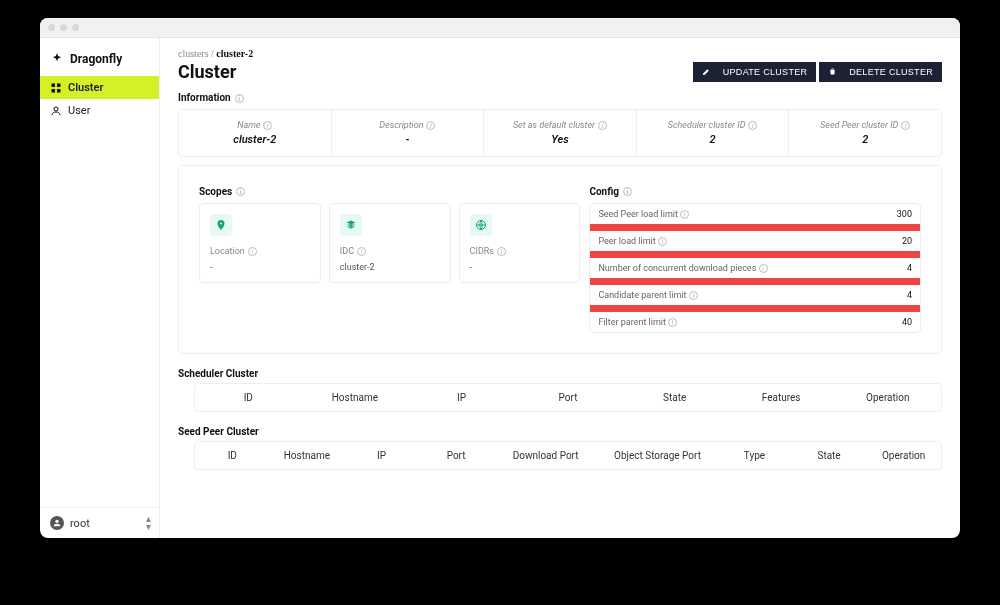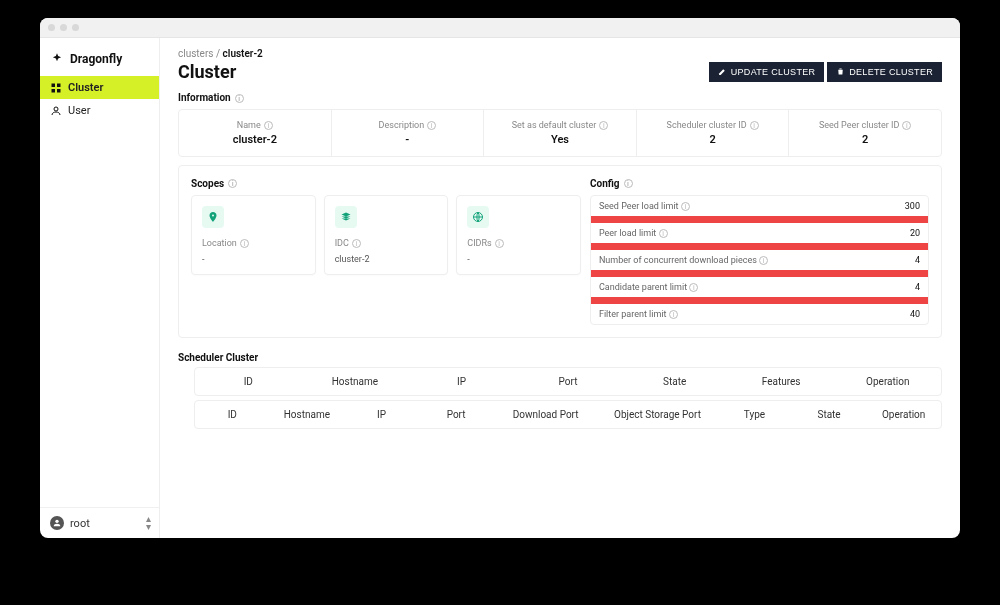--- a/index.html
+++ b/index.html
@@ -85,49 +85,50 @@
   .avatar-sm svg{width:10px;height:10px;fill:#fff;}
   .sort-toggle {
     position:absolute; right:8px; color:#888; font-size:10px; line-height:8px;
     display:flex;flex-direction:column;
   }
   .main {
     flex: 1;
     padding: 10px 18px 10px 18px;
     overflow: auto;
   }
-  .breadcrumb { font-size: 10px; color: #888; margin-bottom: 2px; }
+  .breadcrumb { font-size: 10px; color: #888; margin-bottom: 2px; font-family: Liberation Serif, serif; }
   .breadcrumb .current { color: #111; font-weight: 600; }
   .heading-row { display:flex; align-items:center; justify-content:space-between; margin-bottom:10px;}
   .page-title { font-size: 18px; font-weight: 700; }
   .btn {
     background: #1b2233; color: #fff; border: none; font-size: 9px;
     padding: 5px 9px; letter-spacing: .3px; cursor: pointer;
-    display:inline-flex; align-items:center; gap:4px;
+    display:inline-flex; align-items:center; gap:12px;
   }
   .btn svg { width:9px; height:9px; fill:#fff; }
   .section-label { font-size: 10px; font-weight: 700; margin: 6px 0; display:flex;align-items:flex-end;gap:4px;}
   .info-icon {
     display:inline-block;width:9px;height:9px;border:1px solid #bbb;border-radius:50%;
     font-size:7px;line-height:8px;text-align:center;color:#bbb;
   }
   .panel { border: 1px solid #eee; border-radius: 4px; }
   .info-grid {
     display:flex;
+    font-style:italic;
   }
   .info-cell {
     flex:1; text-align:center; padding:10px 4px;
     border-right:1px solid #eee;
   }
   .info-cell:last-child{border-right:none;}
   .info-label{font-size:9px;color:#888;display:flex;justify-content:center;align-items:center;gap:3px;}
   .info-value{font-size:11px;font-weight:600;margin-top:3px;}
   .two-col {
     display:flex; gap:9px; margin-top:8px;
-    border:1px solid #eee;border-radius:4px;padding:12px;
+    border:1px solid #eee;border-radius:4px;padding:20px;
   }
   .scopes-col{flex:1.15;}
   .config-col{flex:1;}
   .col-title{font-size:10px;font-weight:700;display:flex;align-items:center;gap:4px;margin-bottom:6px;}
   .scope-cards{display:flex;gap:8px;}
   .scope-card{
     flex:1;border:1px solid #eee;border-radius:4px;padding:10px;background:#fff;
     box-shadow:0 1px 2px rgba(0,0,0,.02);
   }
   .scope-icon{
@@ -347,20 +348,21 @@
       <div class="tbl-head">
         <div class="th">ID</div>
         <div class="th">Hostname</div>
         <div class="th">IP</div>
         <div class="th">Port</div>
         <div class="th">State</div>
         <div class="th">Features</div>
         <div class="th">Operation</div>
       </div>
 
+      <div class="section-title">Seed Peer Cluster</div>
       <div class="tbl-head">
         <div class="th">ID</div>
         <div class="th">Hostname</div>
         <div class="th">IP</div>
         <div class="th">Port</div>
         <div class="th" style="flex:1.4">Download Port</div>
         <div class="th" style="flex:1.6">Object Storage Port</div>
         <div class="th">Type</div>
         <div class="th">State</div>
         <div class="th">Operation</div>

